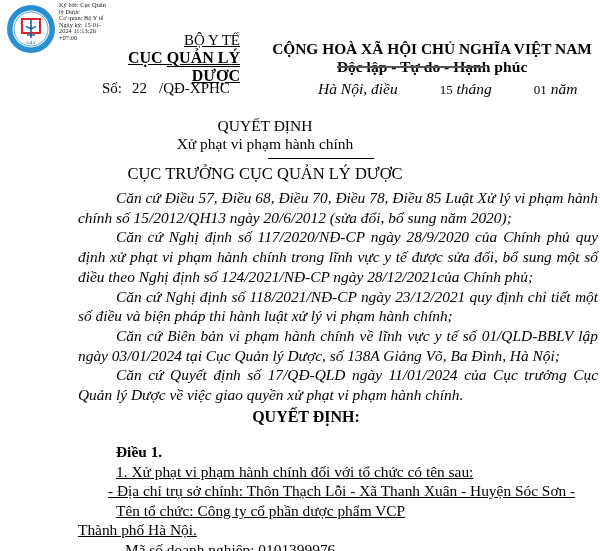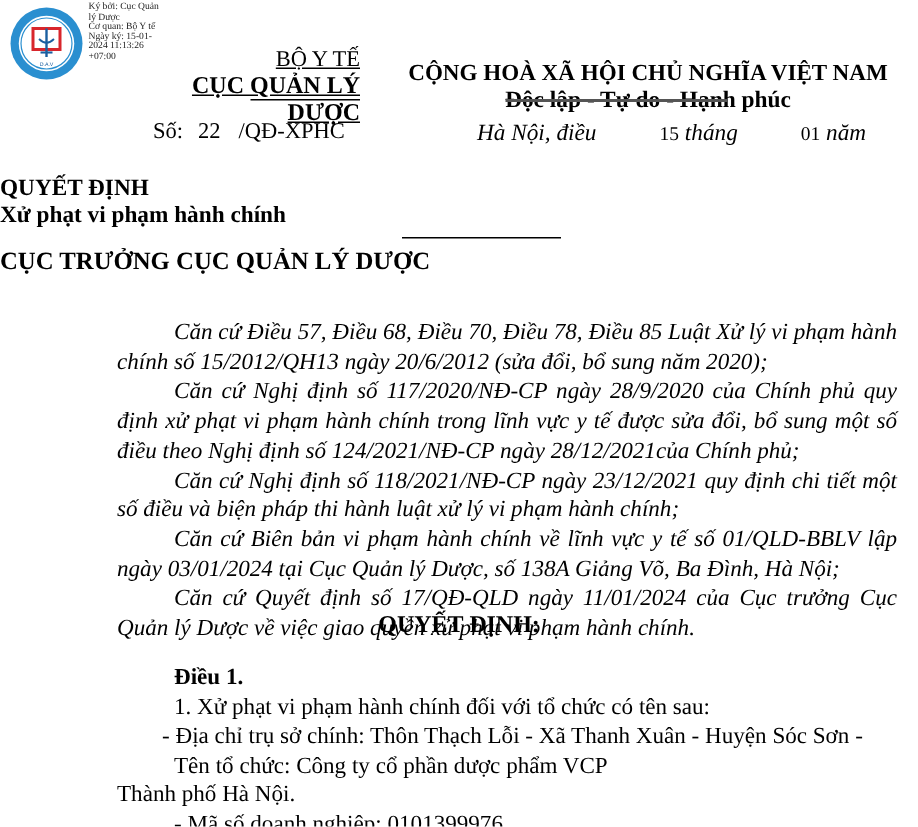--- a/index.html
+++ b/index.html
@@ -13,33 +13,33 @@
   .dept { font-size:16px; font-weight:bold; line-height:18px; }
   .dept u { text-decoration:none; border-bottom:1.4px solid #000; }
   .right-hd { left:262px; top:28px; width:340px; text-align:center;margin-top:12px; }
   .nation { font-size:15.4px; font-weight:bold; line-height:18px; white-space:nowrap; }
   .motto { font-size:15.6px; font-weight:bold; line-height:18px; }
   .motto-line { position:absolute; left:337px; top:66px; width:148px; height:1.5px; background:#555; }
   .num { left:102px; top:80px; font-size:15px; }
   .num .v { margin:0 12px 12px 10px; }
   .date { left:318px; top:80px; font-size:15.5px; font-style:italic; white-space:nowrap; }
   .date .n { font-style:normal; font-size:13px;margin-left:42px; }
-  .title { left:0; width:530px; font-weight:bold; }
+  .title { left:0; width:530px; text-align:center; font-weight:normal; }
   .t1 { top:117px; font-size:15.5px; }
   .t2 { top:135px; font-size:15.5px; }
   .t-line { position:absolute; left:268px; top:158px; width:106px; height:1px; background:#000; }
   .t3 { top:164px; font-size:16.5px; }
   .para { left:78px; width:520px; font-size:15.4px; font-style:italic; line-height:19.7px; text-align:justify; }
   .para .ind { display:inline-block; width:38px; }
-  .p-block { top:188px;margin-top:24px; }
+  .p-block { top:188px; }
   .dec { top:408px; left:0; width:612px; text-align:center; font-weight:bold; font-size:16px; }
   .body2 { left:78px; width:520px; font-size:15.4px; line-height:19.6px; }
   .art { top:442px; }
   .art .b { font-weight:bold; padding-left:38px; display:block; }
-  .art .l { display:block; }
+  .art .l { display:block;text-decoration:underline; }
 </style>
 </head>
 <body>
 
 <div class="abs logo">
   <svg width="50" height="50" viewBox="0 0 50 50">
     <circle cx="25" cy="25" r="24" fill="#2a8fd0"></circle>
     <circle cx="25" cy="25" r="18.5" fill="#fff"></circle>
     <circle cx="25" cy="25" r="17" fill="none" stroke="#2a8fd0" stroke-width="0.8"></circle>
     <rect x="15" y="14" width="20" height="16" fill="#d8262c"></rect>

